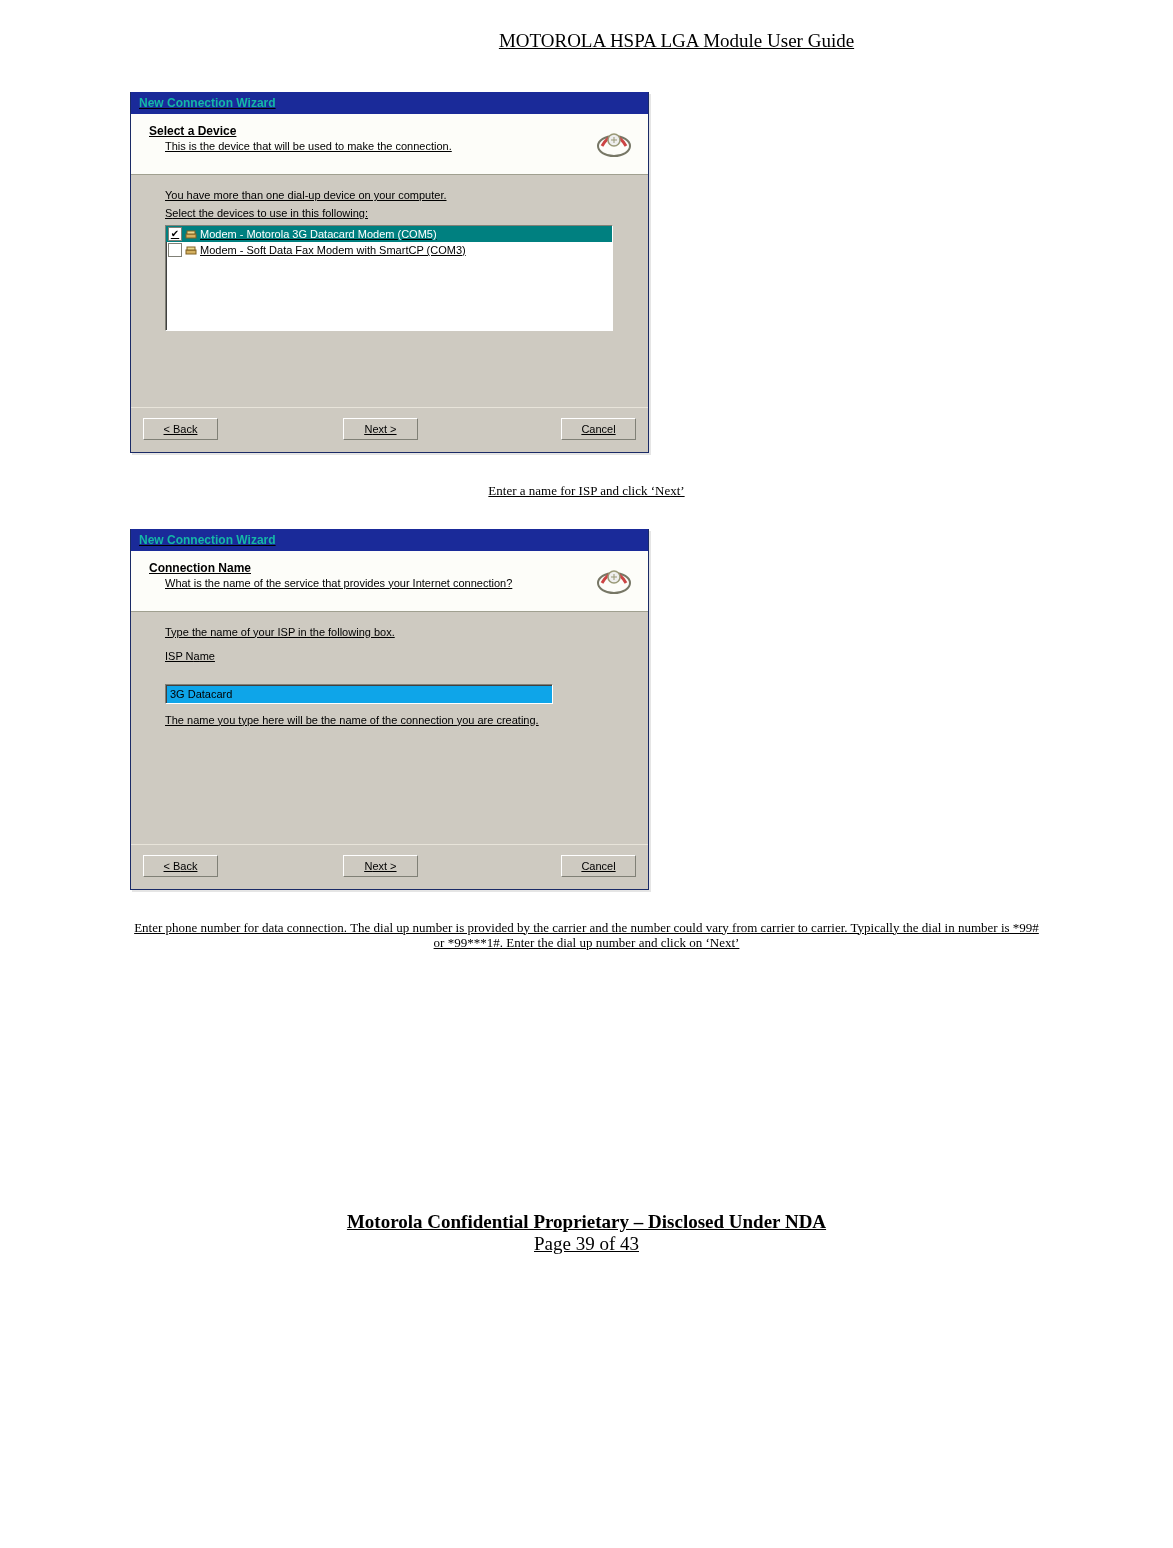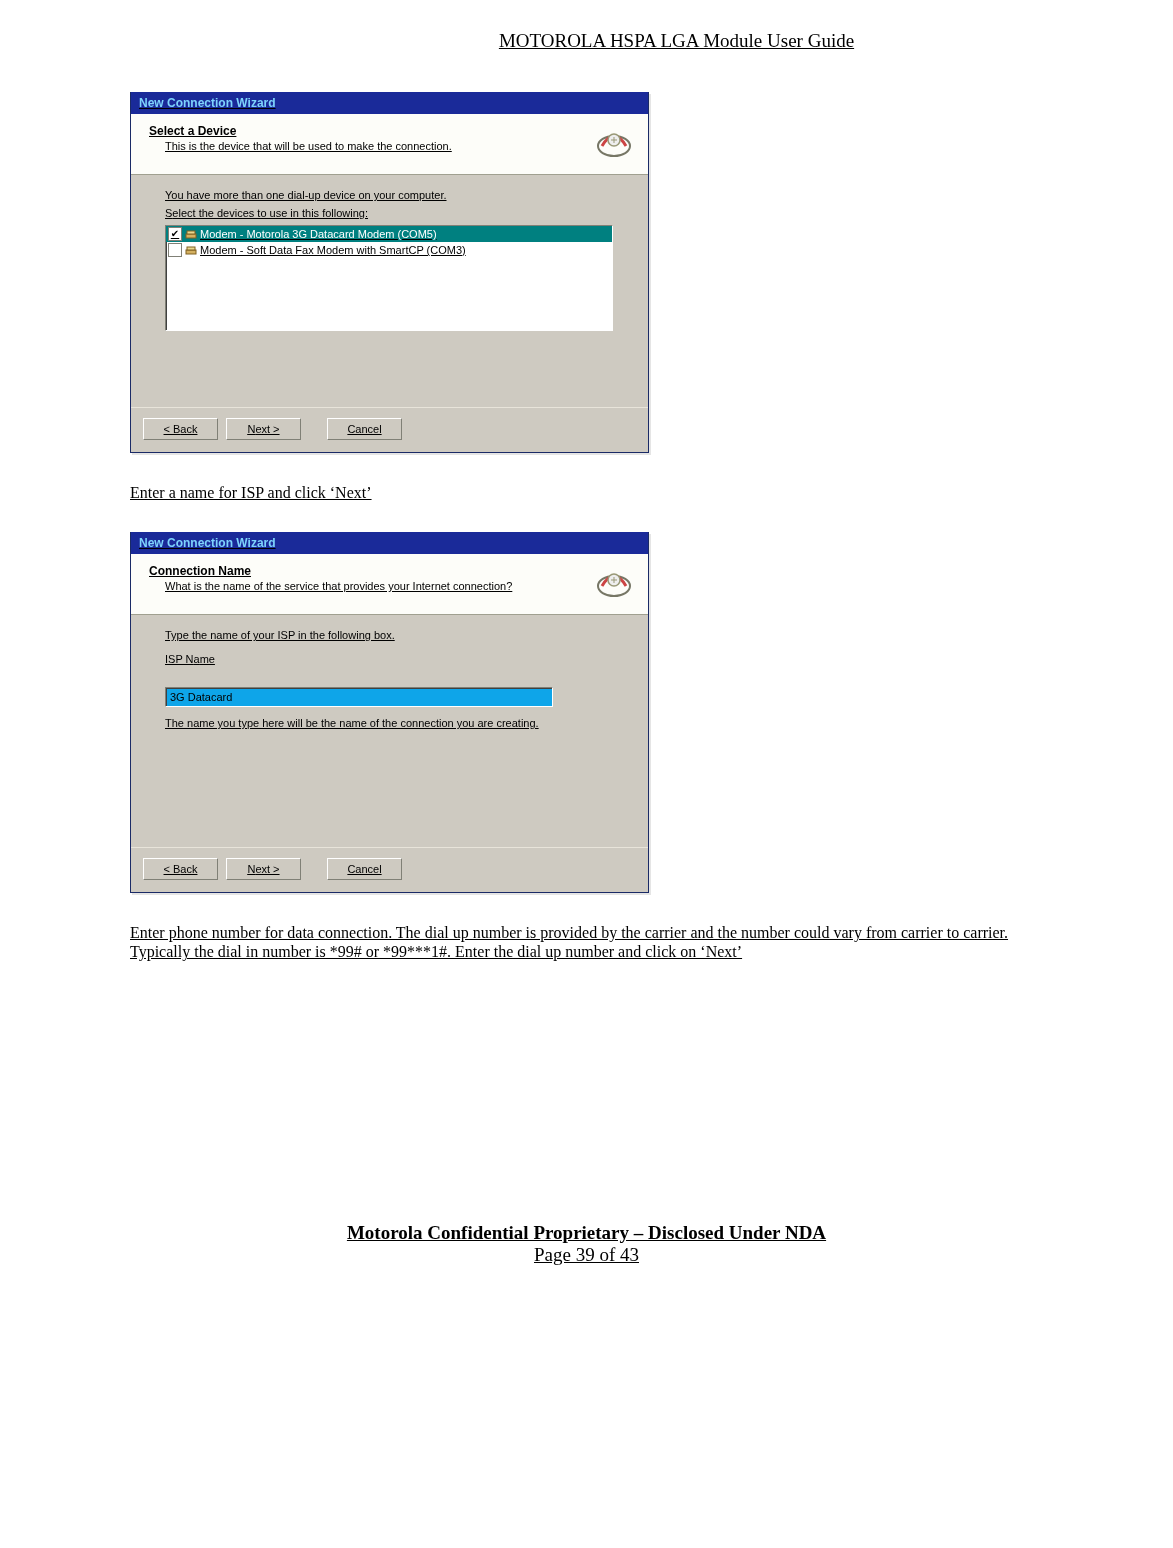--- a/index.html
+++ b/index.html
@@ -28,21 +28,21 @@
   border-top: none;
   background: #cecac1;
   font-family: Tahoma, Arial, sans-serif;
   font-size: 11px;
   color: #000;
   margin-bottom: 30px;
   box-shadow: 2px 2px 0 rgba(0,0,0,0.1);
 }
 .titlebar {
   background: #1a2a99;
-  color: #7dd3fc;
+  color: #14b8a6;
   font-weight: bold;
   font-size: 12px;
   padding: 4px 8px;
   font-family: Tahoma, Arial, sans-serif;
 }
 .header-panel {
   background: #fdfdf9;
   padding: 10px 14px 10px 18px;
   border-bottom: 1px solid #a0a090;
   display: flex;
@@ -113,21 +113,21 @@
   height: 14px;
   flex-shrink: 0;
 }
 .li-label {
   white-space: nowrap;
 }
 .button-row {
   border-top: 1px solid #e8e4da;
   padding: 10px 12px 12px 12px;
   display: flex;
-  justify-content: flex-start;
+  justify-content: space-between;
   gap: 8px;
 }
 .btn {
   width: 75px;
   height: 22px;
   background: #cecac1;
   border: 1px solid #808076;
   border-top-color: #fff;
   border-left-color: #fff;
   font-family: Tahoma, Arial, sans-serif;
@@ -151,23 +151,24 @@
   font-size: 11px;
   padding: 0 4px;
   margin-top: 16px;
   margin-bottom: 10px;
 }
 .label-u {
   text-decoration: underline;
 }
 .body-para {
   font-family: "Times New Roman", serif;
-  font-size: 16px;
+  font-size: 13px;
   line-height: 1.2;
   margin: 30px 0 30px 0;
+  text-align: center;
 }
 .footer {
   position: relative;
   margin-top: 260px;
   text-align: center;
   font-family: "Times New Roman", serif;
 }
 .footer-line1 {
   font-weight: bold;
   font-size: 19px;

